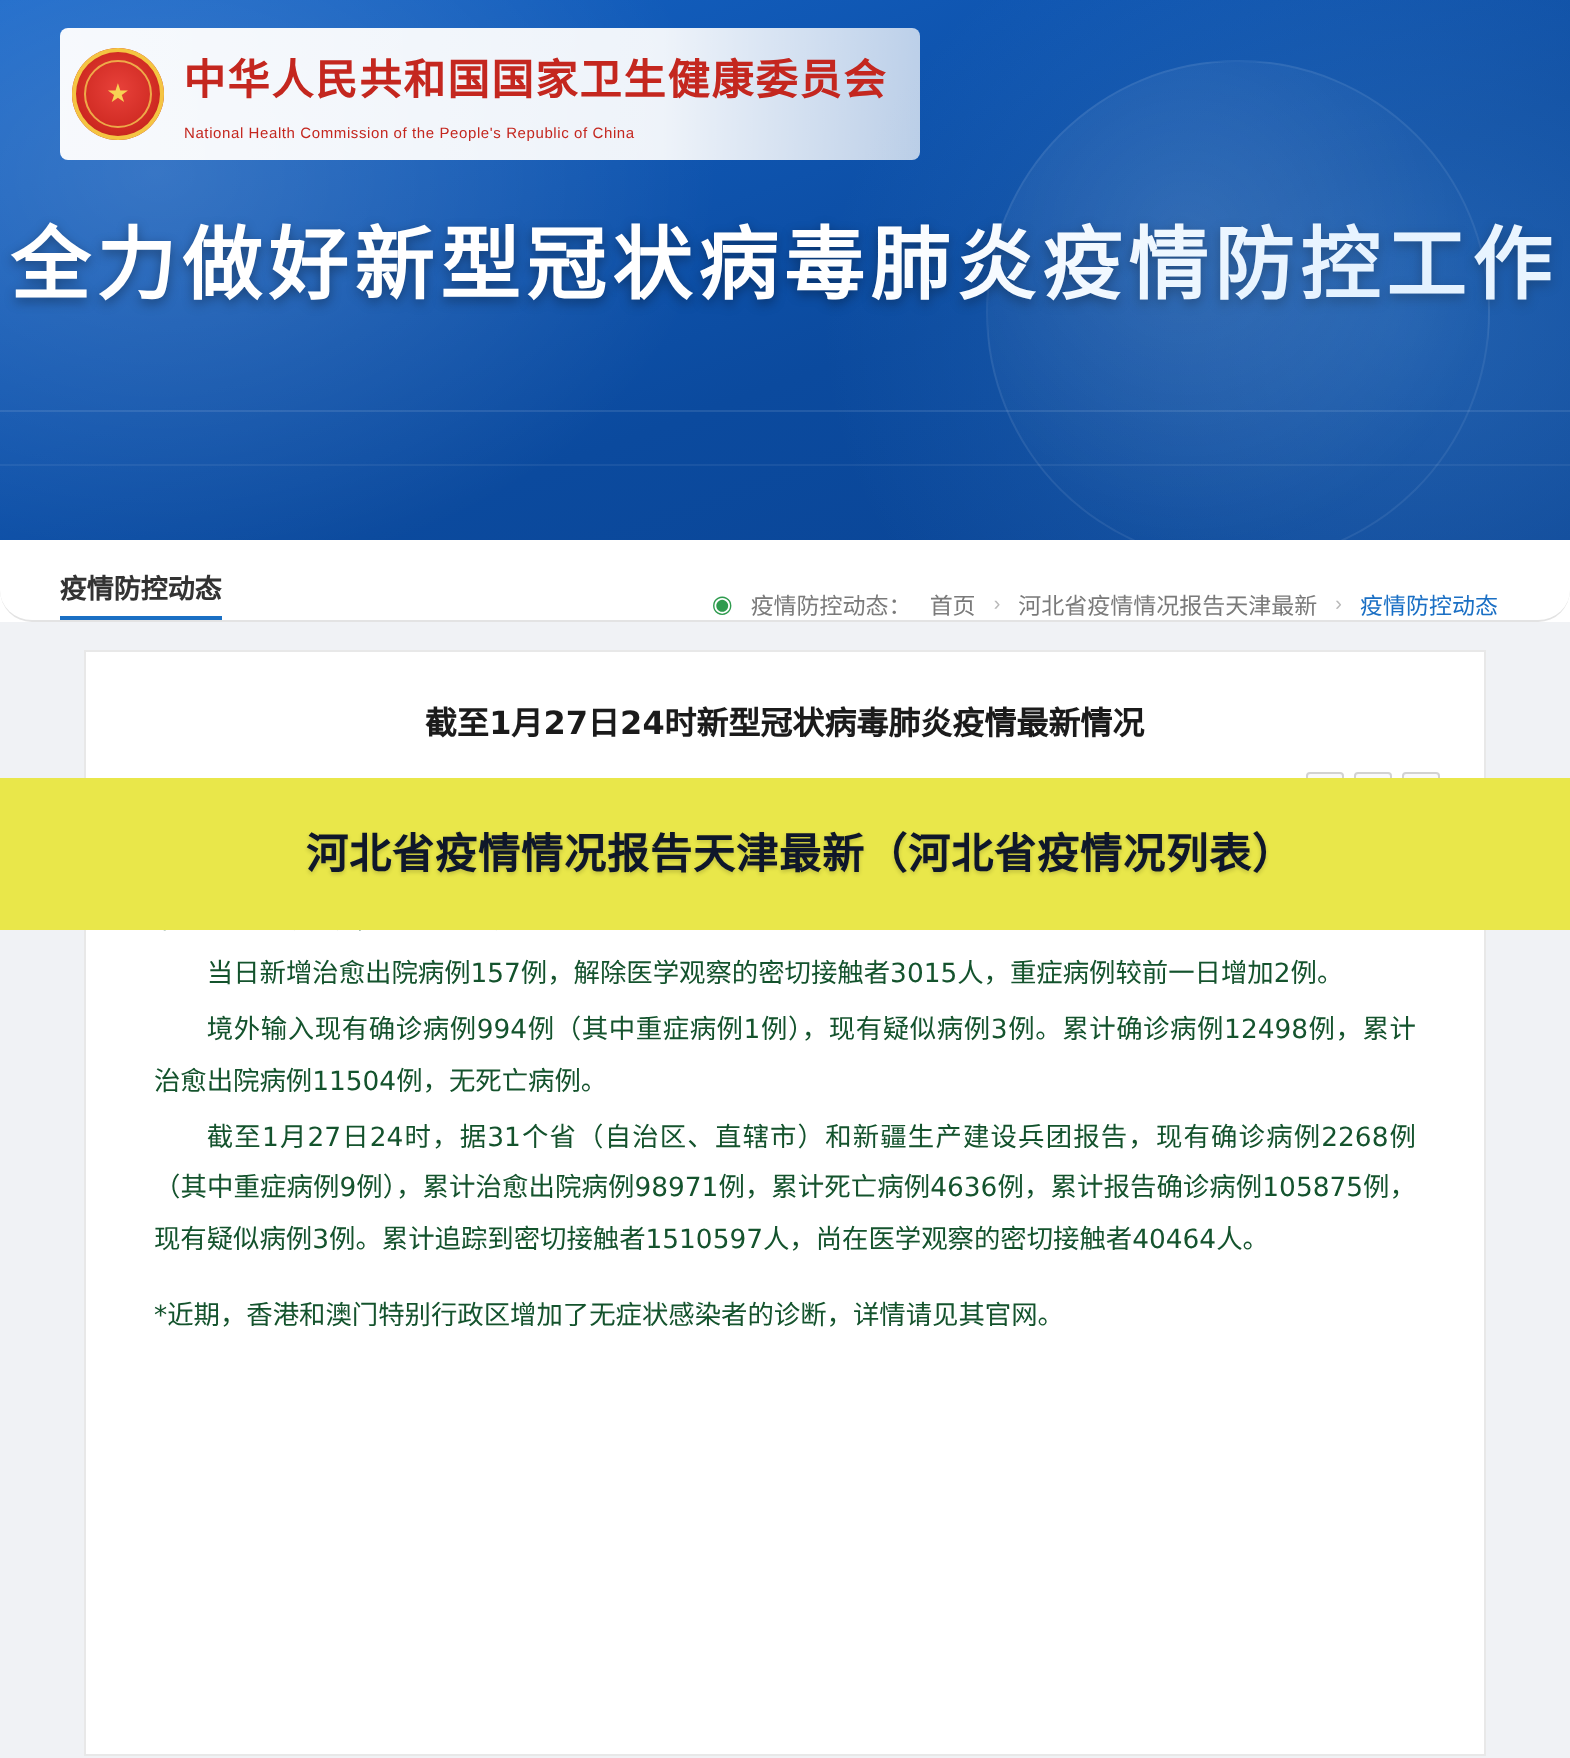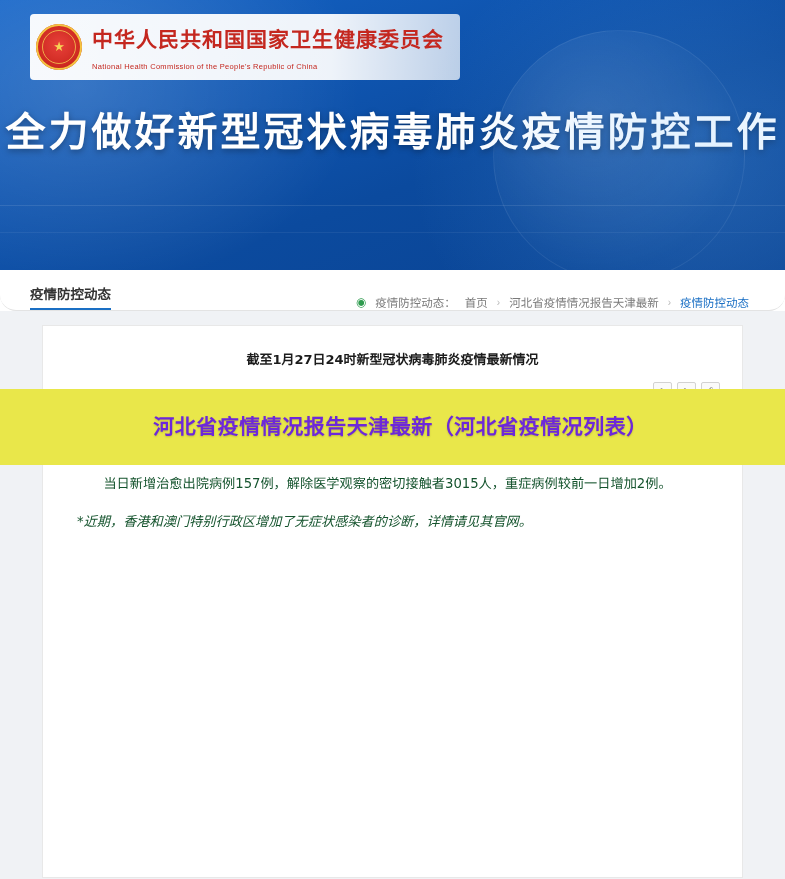--- a/index.html
+++ b/index.html
@@ -169,21 +169,21 @@
     margin: 0 auto;
     background: #ffffff;
     border: 1px solid #e8e8e8;
     min-height: 553px;
     padding: 18px 0 0 0;
     box-sizing: border-box;
     position: relative;
   }
   .article-title {
     text-align: center;
-    font-size: 13px;
+    font-size: 16px;
     font-weight: bold;
     color: #1b1b1b;
     padding: 6px 40px 0 40px;
     line-height: 1.5;
     font-family: "DejaVu Sans", "Liberation Sans", sans-serif;
   }
   .article-meta {
     margin-top: 18px;
     text-align: center;
     font-size: 11.5px;
@@ -216,21 +216,21 @@
 
   .article-body {
     padding: 14px 34px 0 34px;
     font-size: 13.2px;
     line-height: 1.95;
     color: #14532d;
     text-align: justify;
     font-family: "DejaVu Sans", "Liberation Sans", sans-serif;
   }
   .article-body p { margin: 0 0 2px 0; text-indent: 2em; }
-  .article-body p.note { text-indent: 0; margin-top: 12px; font-style: italic; }
+  .article-body p.note { text-indent: 0; margin-top: 12px; }
 
   
   .overlay-band {
     position: absolute;
     left: 0;
     right: 0;
     top: 389px;
     min-height: 76px;
     background: #e9e74a;
     display: flex;
@@ -307,21 +307,23 @@
         </div>
         <div class="tool-btn">
           <span>⎙</span>
         </div>
       </div>
     </div>
 
     <div class="article-body">
       <p>境外输入现有确诊病例25例（无重症病例），累计确诊病例1例，无死亡病例。累计确诊病例1例，累计治愈出院病例1例，无死亡病例。</p>
       <p>当日新增治愈出院病例157例，解除医学观察的密切接触者3015人，重症病例较前一日增加2例。</p>
+      <p>境外输入现有确诊病例994例（其中重症病例1例），现有疑似病例3例。累计确诊病例12498例，累计治愈出院病例11504例，无死亡病例。</p>
+      <p>截至1月27日24时，据31个省（自治区、直辖市）和新疆生产建设兵团报告，现有确诊病例2268例（其中重症病例9例），累计治愈出院病例98971例，累计死亡病例4636例，累计报告确诊病例105875例，现有疑似病例3例。累计追踪到密切接触者1510597人，尚在医学观察的密切接触者40464人。</p>
       <p class="note">*近期，香港和澳门特别行政区增加了无症状感染者的诊断，详情请见其官网。</p>
     </div>
 
   </div>
 </div>
 
 <div class="overlay-band" style="background: rgb(233, 231, 74);">
-  <div class="overlay-text" style="color: #6d28d9; margin-left: 16px;">河北省疫情情况报告天津最新（河北省疫情况列表）</div>
+  <div class="overlay-text" style="color: #0f172a; margin-left: 16px;">河北省疫情情况报告天津最新（河北省疫情况列表）</div>
 </div>
 
 </body></html>

